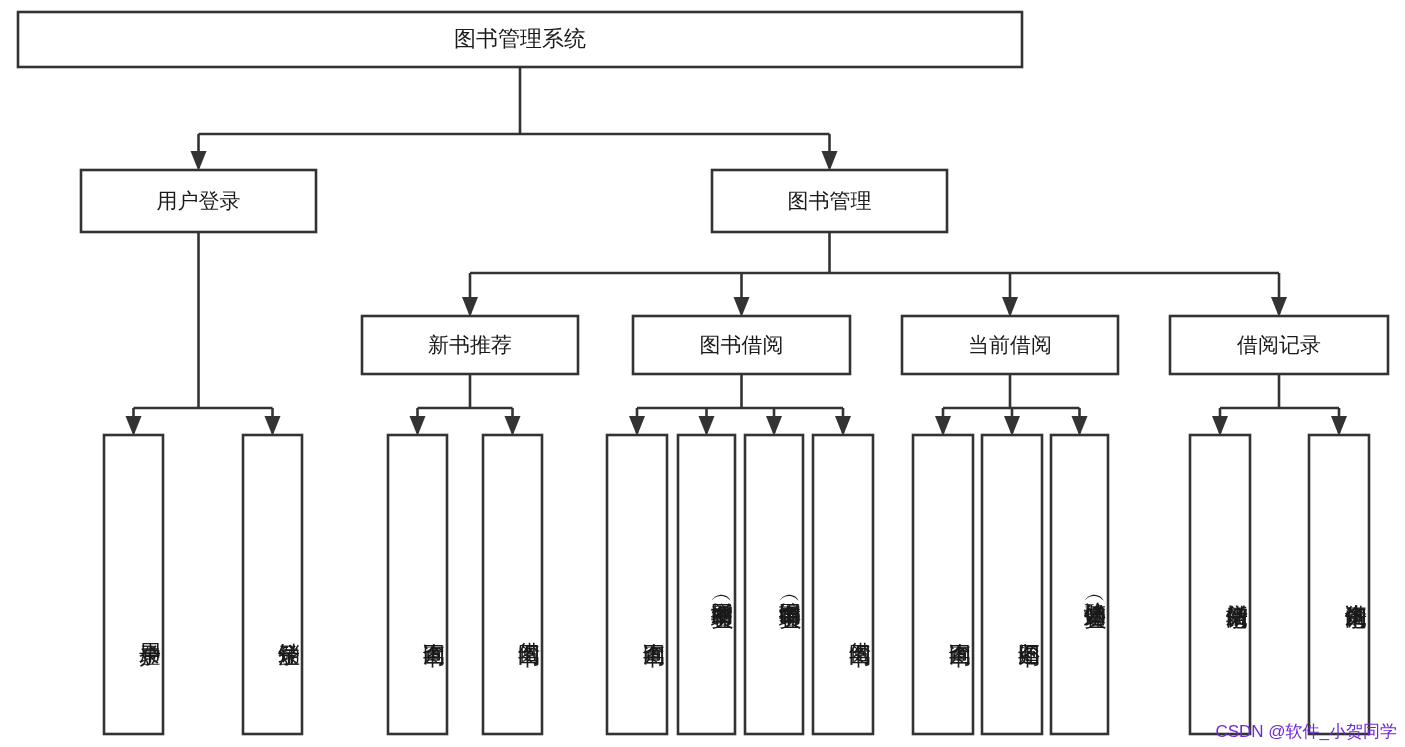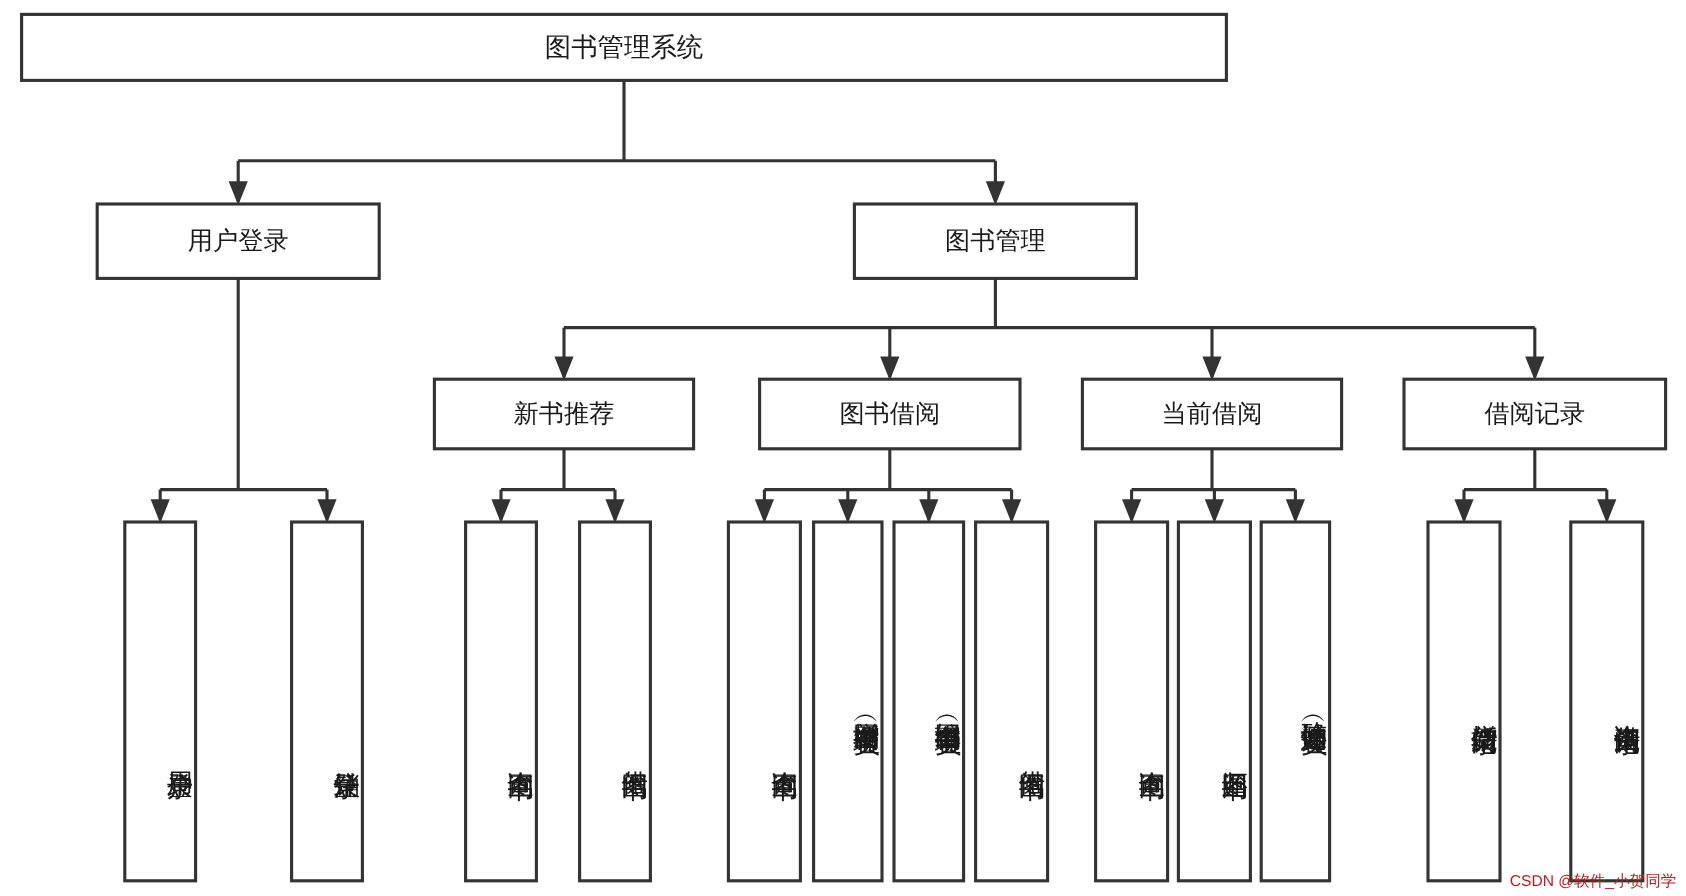--- a/index.html
+++ b/index.html
@@ -68,22 +68,22 @@
     align-items: flex-start;
     justify-content: center;
     white-space: nowrap;
     pointer-events: none;
   }
   .watermark {
     position: absolute;
     right: 8px;
     bottom: 4px;
     font-family: "Liberation Sans", "DejaVu Sans", sans-serif;
-    font-size: 13px;
-    color: #b91c1c;
+    font-size: 17px;
+    color: #6d28d9;
     white-space: nowrap;
   }
 </style>
 </head>
 <body>
 
 <div id="diagram-root">
 
   <svg id="tree-svg" viewBox="0 0 1405 747">
     <g id="connectors-layer">

